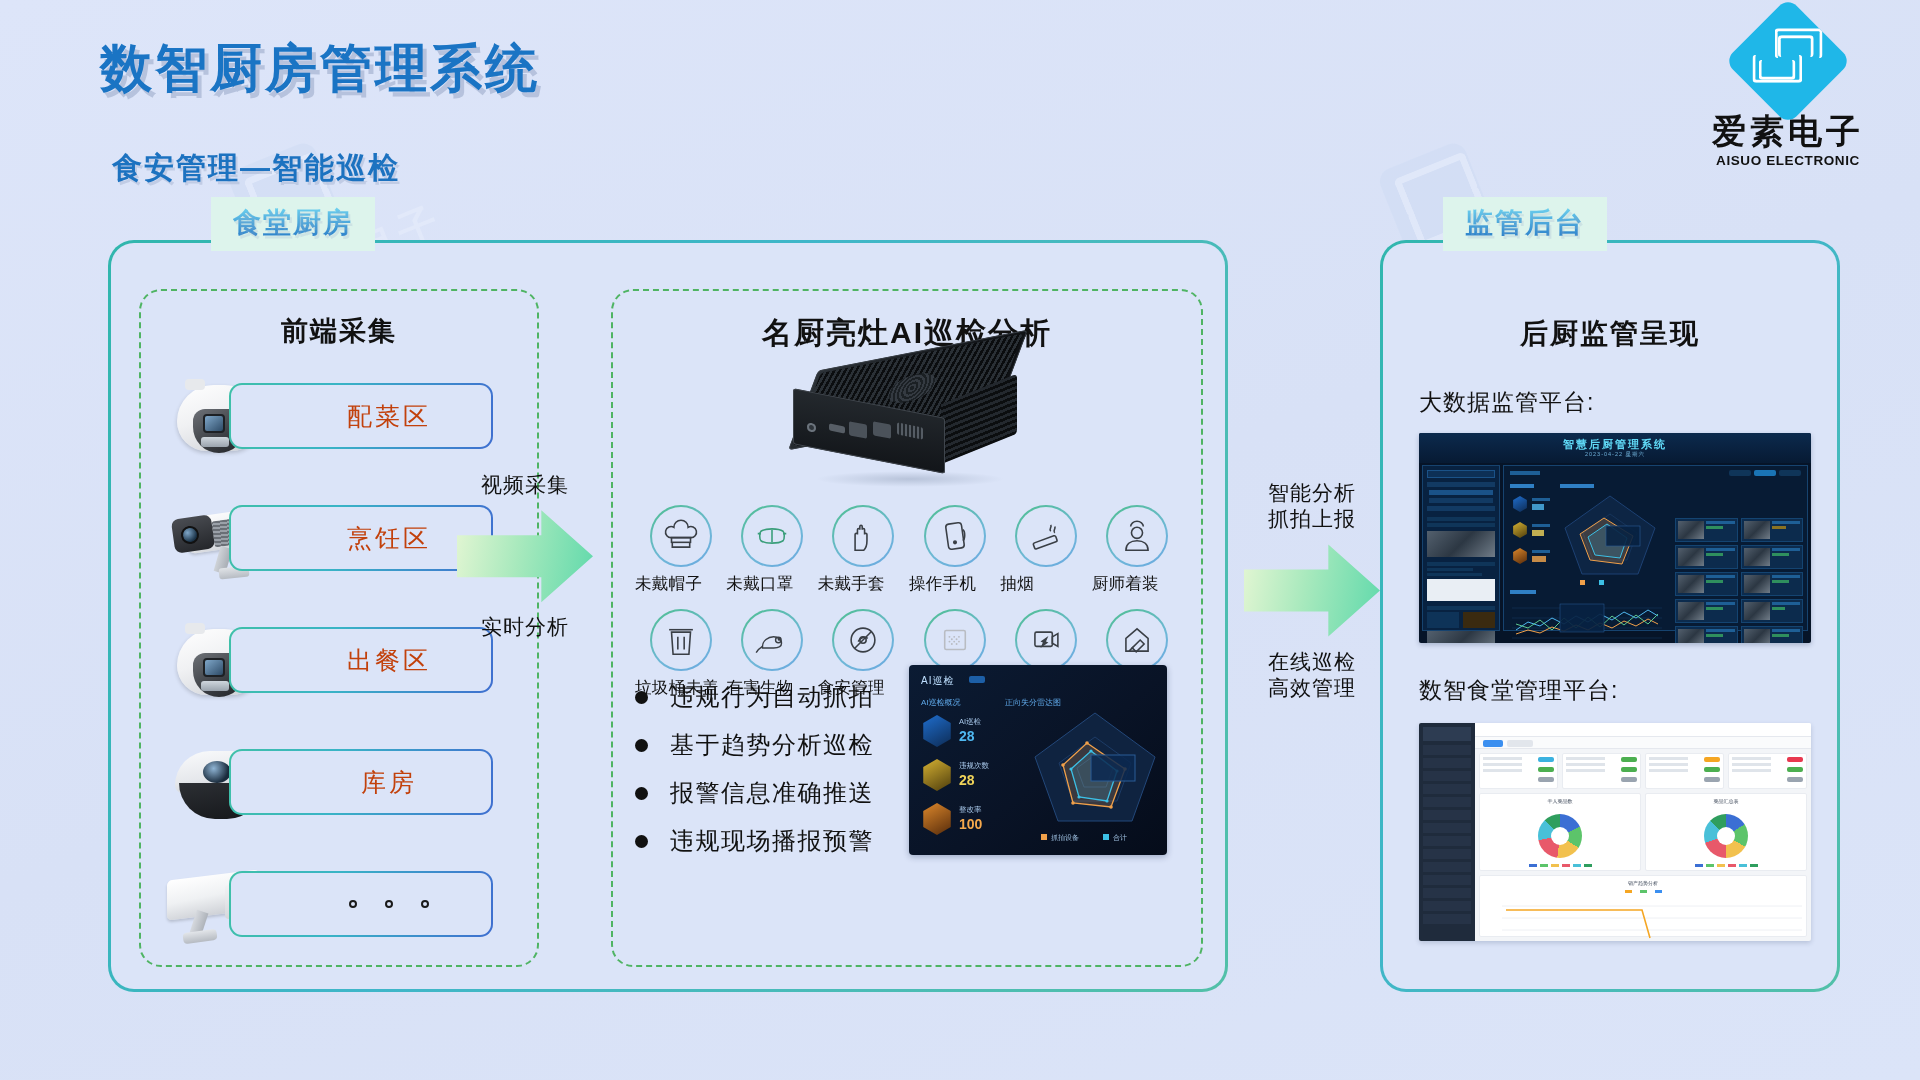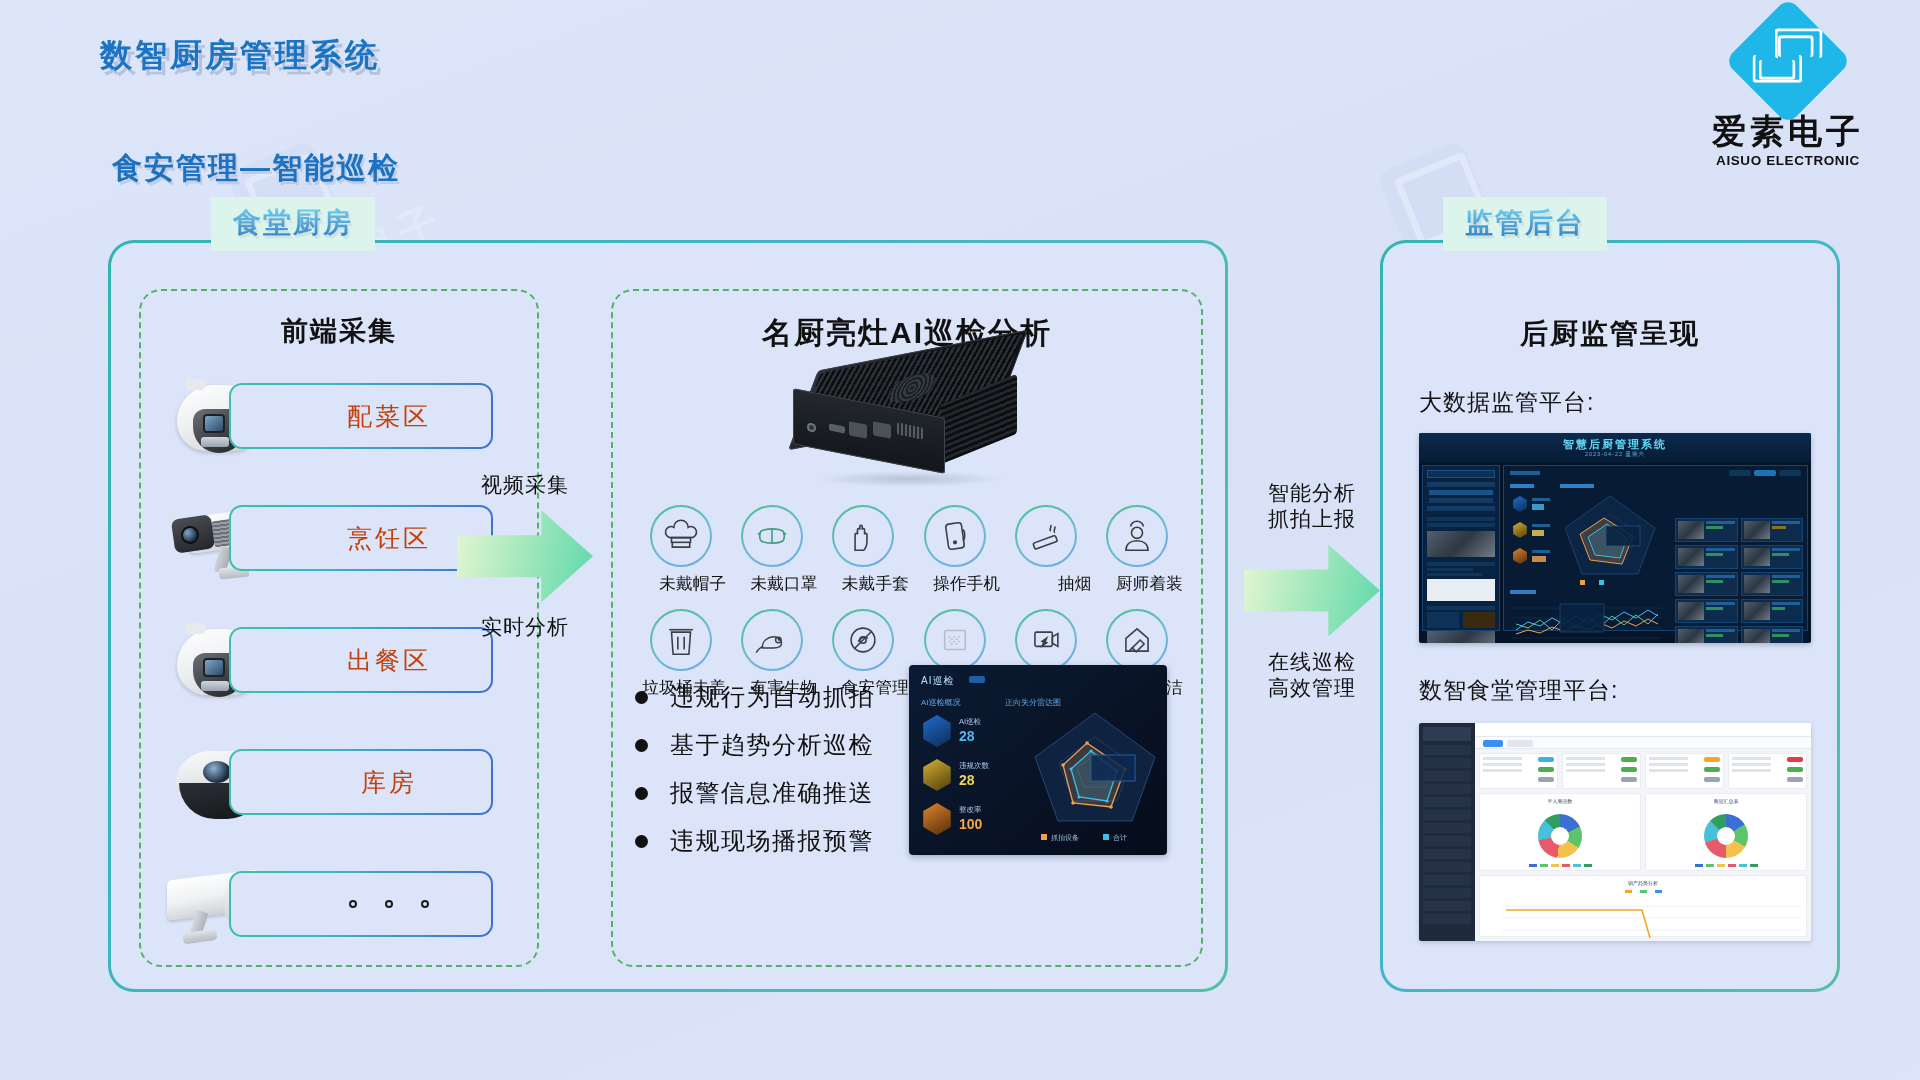--- a/index.html
+++ b/index.html
@@ -42,21 +42,21 @@
     letter-spacing: 6px; margin-top: 2px; white-space: nowrap;
   }
   .wm .wm-en {
     font-size: 17px; font-weight: 700; color:#e9effc;
     letter-spacing: 2px; white-space: nowrap;
   }
 
   
   .page-title {
     position: absolute; left: 100px; top: 34px;
-    font-size: 32px; font-weight: 800; color: #1a74c4;
+    font-size: 52px; font-weight: 800; color: #1a74c4;
     letter-spacing: 3px;
     text-shadow: 4px 5px 0 rgba(120,140,175,.38);
   }
   .page-subtitle {
     position: absolute; left: 112px; top: 148px;
     font-size: 30px; font-weight: 700; color: #1c72c0;
     letter-spacing: 2px;
     text-shadow: 2px 3px 0 rgba(125,145,180,.28);
   }
 
@@ -314,21 +314,21 @@
     position:absolute; left:30px; top:118px; width:190px; height:16px;
     background: radial-gradient(ellipse at 50% 50%, rgba(60,80,110,.22), rgba(60,80,110,0) 70%);
   }
 
   
   .icon-grid {
     position:absolute; left: 22px; top: 214px; width: 548px;
     display:grid; grid-template-columns: repeat(6, 1fr);
     row-gap: 14px;
   }
-  .icon-cell { text-align:right; }
+  .icon-cell { text-align:left; }
   .icon-circle {
     width: 62px; height: 62px; margin: 0 auto 6px;
     border-radius: 50%;
     border: 2px solid transparent;
     background:
       linear-gradient(#dbe4f8,#dbe4f8) padding-box,
       linear-gradient(150deg,#4dbf8e 0%, #6fb8d8 60%, #6aa8e0 100%) border-box;
     display:flex; align-items:center; justify-content:center;
   }
   .icon-circle svg { width: 38px; height: 38px; display:block; }

